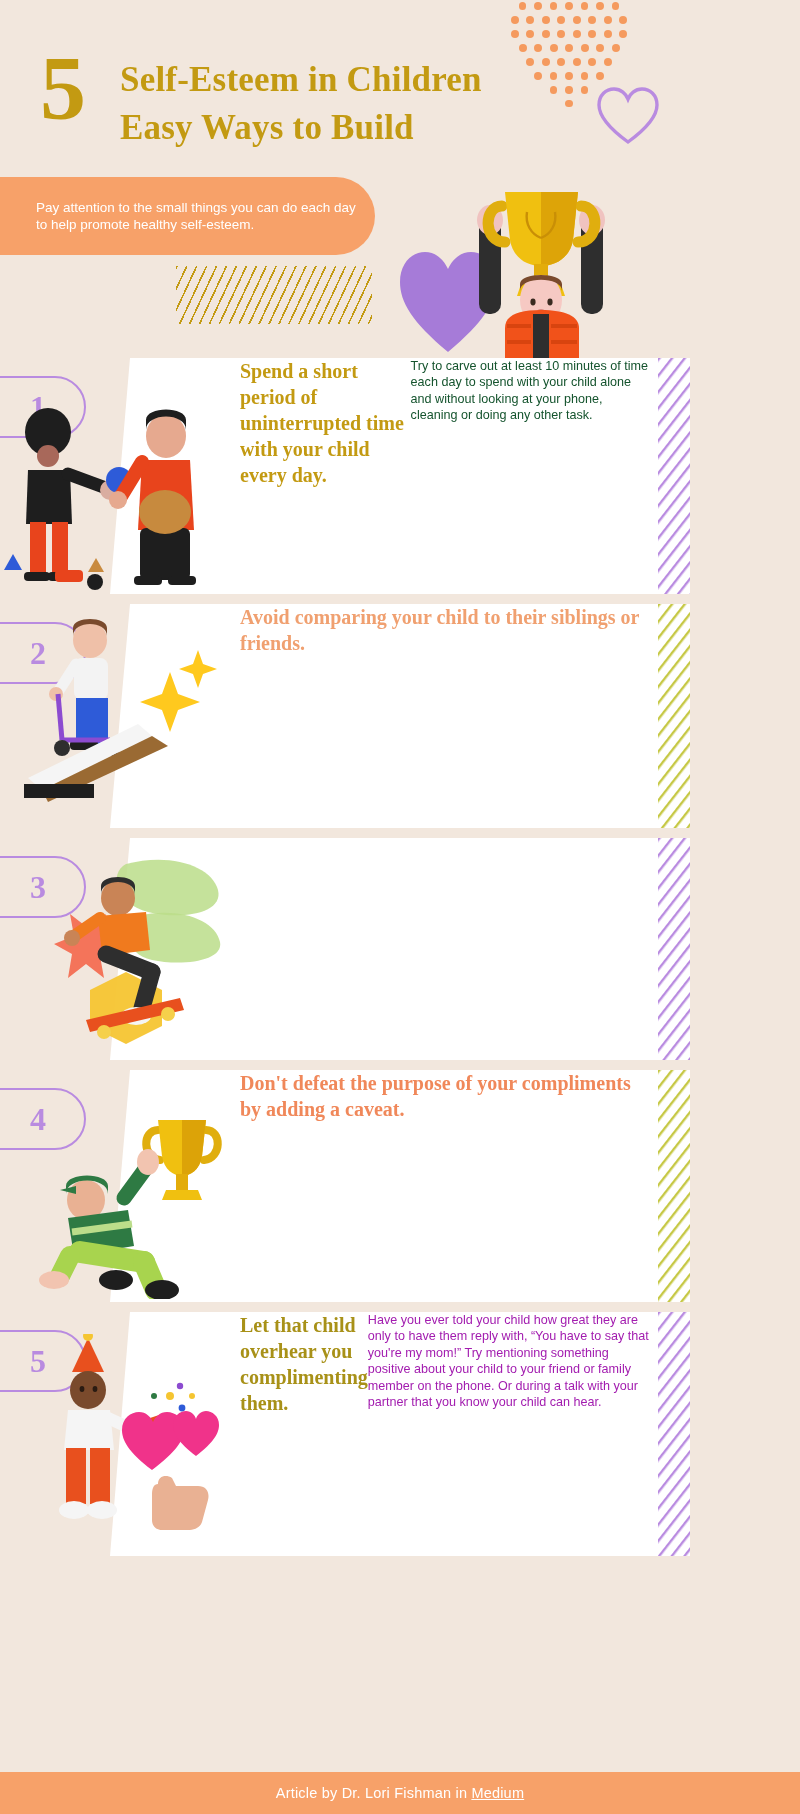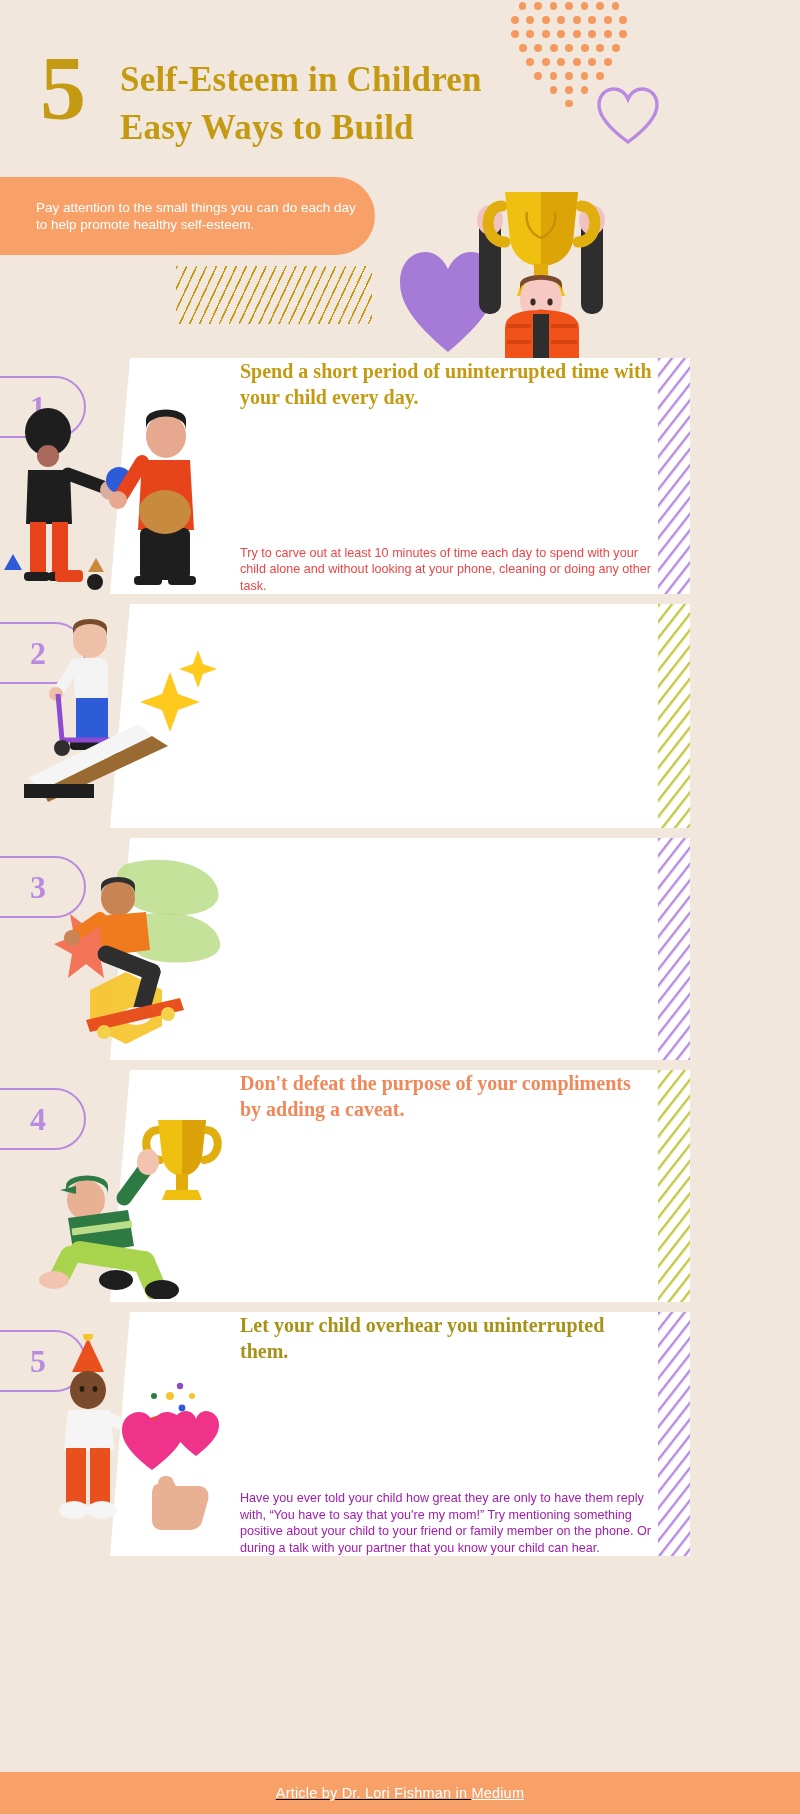--- a/index.html
+++ b/index.html
@@ -54,21 +54,21 @@
   
   .hero-illus { position:absolute; left:455px; top:176px; width:175px; height:184px; }
 
   
   .row { position:absolute; left:0; width:800px; }
   .card {
     position:absolute; left:110px; top:0; width:580px; height:100%;
     background:#ffffff;
     clip-path: polygon(20px 0, 100% 0, 100% 100%, 0 100%);
   }
-  .card-inner { position:absolute; left:130px; right:38px; top:0; bottom:0; display:flex; flex-direction:column; justify-content:space-between; }
+  .card-inner { position:absolute; left:130px; right:38px; top:0; bottom:0; display:flex; justify-content:space-between; }
   h2.card-title {
     font-family:"Liberation Serif", serif; font-weight:700;
     font-size:20px; line-height:26px; margin-bottom:16px;
   }
   p.card-body {
     font-family:"Liberation Sans", sans-serif;
     font-size:12.6px; line-height:16.4px;
   }
 
   
@@ -82,21 +82,21 @@
     font-family:"Liberation Serif", serif; font-weight:700;
     font-size:32px; color:#B98BE0; line-height:1;
   }
 
   
   .edge-stripes { position:absolute; right:0; top:0; width:32px; height:100%; }
 
   
   .footer {
     position:absolute; left:0; bottom:0; width:800px; height:42px;
-    background:#F7A169; display:flex; align-items:center; justify-content:center;text-decoration:underline;
+    background:#F7A169; display:flex; align-items:center; justify-content:center;
   }
   .footer span { color:#ffffff; font-size:14.5px; letter-spacing:0.2px; }
   .footer a { color:#ffffff; text-decoration:underline; }
 
   
   .illus { position:absolute; }
 </style>
 </head>
 <body>
 
@@ -212,21 +212,21 @@
     <svg class="edge-stripes" viewBox="0 0 32 236" preserveAspectRatio="none">
       <defs>
           <pattern id="sp1" width="10" height="10" patternUnits="userSpaceOnUse" patternTransform="rotate(38)">
         <rect width="2.4" height="10" fill="#B98BE0"></rect>
           </pattern>
         </defs>
       <rect width="32" height="236" fill="url(#sp1)"></rect>
     </svg>
     <div class="card-inner">
       <h2 class="card-title" style="color:#C39A12">Spend a short period of uninterrupted time with your child every day.</h2>
-      <p class="card-body" style="color:#ef4444">Try to carve out at least 10 minutes of time each day to spend with your child alone and without looking at your phone, cleaning or doing any other task.</p>
+      <p class="card-body" style="color:#14532d">Try to carve out at least 10 minutes of time each day to spend with your child alone and without looking at your phone, cleaning or doing any other task.</p>
     </div>
   </div>
   <div class="num-tab">
     <span>1</span>
   </div>
 
   <svg class="illus" style="left:0px; top:36px; width:215px; height:200px;" viewBox="0 0 215 200">
 
     <ellipse cx="48" cy="38" rx="23" ry="24" fill="#1E1E1E"></ellipse>
     <ellipse cx="48" cy="62" rx="11" ry="11" fill="#A8685A"></ellipse>
@@ -261,20 +261,21 @@
   <div class="card">
     <svg class="edge-stripes" viewBox="0 0 32 224" preserveAspectRatio="none">
       <defs>
           <pattern id="sp2" width="10" height="10" patternUnits="userSpaceOnUse" patternTransform="rotate(38)">
         <rect width="2.4" height="10" fill="#C6C845"></rect>
           </pattern>
         </defs>
       <rect width="32" height="224" fill="url(#sp2)"></rect>
     </svg>
     <div class="card-inner">
+      <h2 class="card-title" style="color:#F0A070">Avoid comparing your child to their siblings or friends.</h2>
     </div>
   </div>
   <div class="num-tab">
     <span>2</span>
   </div>
   <svg class="illus" style="left:18px; top:10px; width:200px; height:190px;" viewBox="0 0 200 190">
     <ellipse cx="72" cy="26" rx="17" ry="18" fill="#EFC0A8"></ellipse>
     <path d="M55 22 C55 6 89 6 89 22 L89 14 C89 2 55 2 55 14 Z" fill="#7A4A2C"></path>
     <rect x="56" y="44" width="34" height="42" rx="8" fill="#F3F3F3"></rect>
     <path d="M58 50 L40 78" stroke="#F3F3F3" stroke-width="11" stroke-linecap="round"></path>
@@ -386,21 +387,21 @@
   <div class="card">
     <svg class="edge-stripes" viewBox="0 0 32 244" preserveAspectRatio="none">
       <defs>
           <pattern id="sp5" width="10" height="10" patternUnits="userSpaceOnUse" patternTransform="rotate(38)">
         <rect width="2.4" height="10" fill="#B98BE0"></rect>
           </pattern>
         </defs>
       <rect width="32" height="244" fill="url(#sp5)"></rect>
     </svg>
     <div class="card-inner">
-      <h2 class="card-title" style="color:#A89118">Let your child overhear you uninterrupted them.</h2>
+      <h2 class="card-title" style="color:#A89118">Let that child overhear you complimenting them.</h2>
       <p class="card-body" style="color:#a21caf">Have you ever told your child how great they are only to have them reply with, “You have to say that you're my mom!” Try mentioning something positive about your child to your friend or family member on the phone. Or during a talk with your partner that you know your child can hear.</p>
     </div>
   </div>
   <div class="num-tab">
     <span>5</span>
   </div>
   <svg class="illus" style="left:30px; top:22px; width:200px; height:200px;" viewBox="0 0 200 200">
 
     <path d="M42 38 L58 4 L74 38 Z" fill="#E8501E"></path>
     <circle cx="58" cy="2" r="5" fill="#F5C531"></circle>

